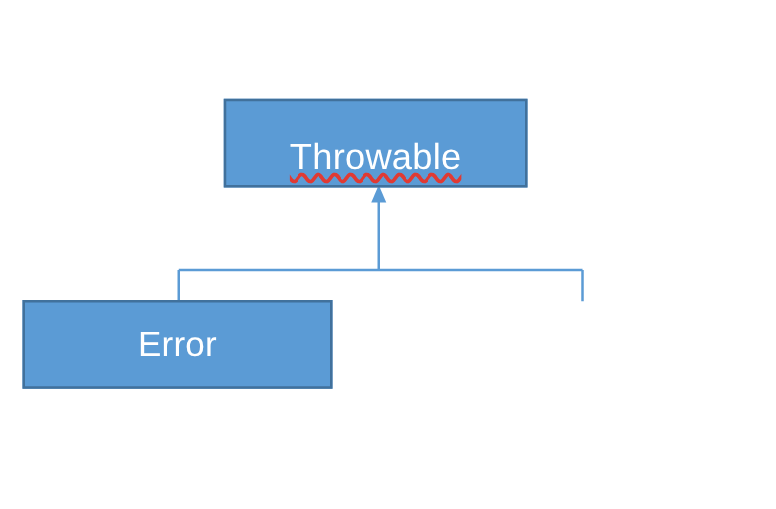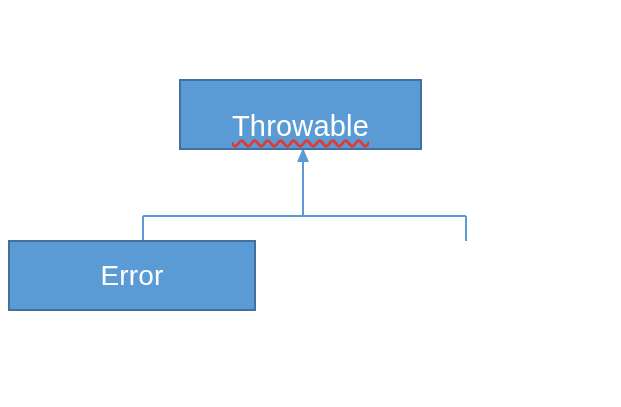--- a/index.html
+++ b/index.html
@@ -60,21 +60,21 @@
   #node-throwable {
     left: 179px;
     top: 79px;
     width: 243px;
     height: 71px;
   }
   #node-throwable .node-label {
     font-size: 29px;
   }
   #node-error {
-    left: 8px;
+    left: 18px;
     top: 240px;
     width: 248px;
     height: 71px;
   }
   #node-error .node-label {
     font-size: 28px;
   }
   #node-exception {
     left: 343px;
     top: 240px;

